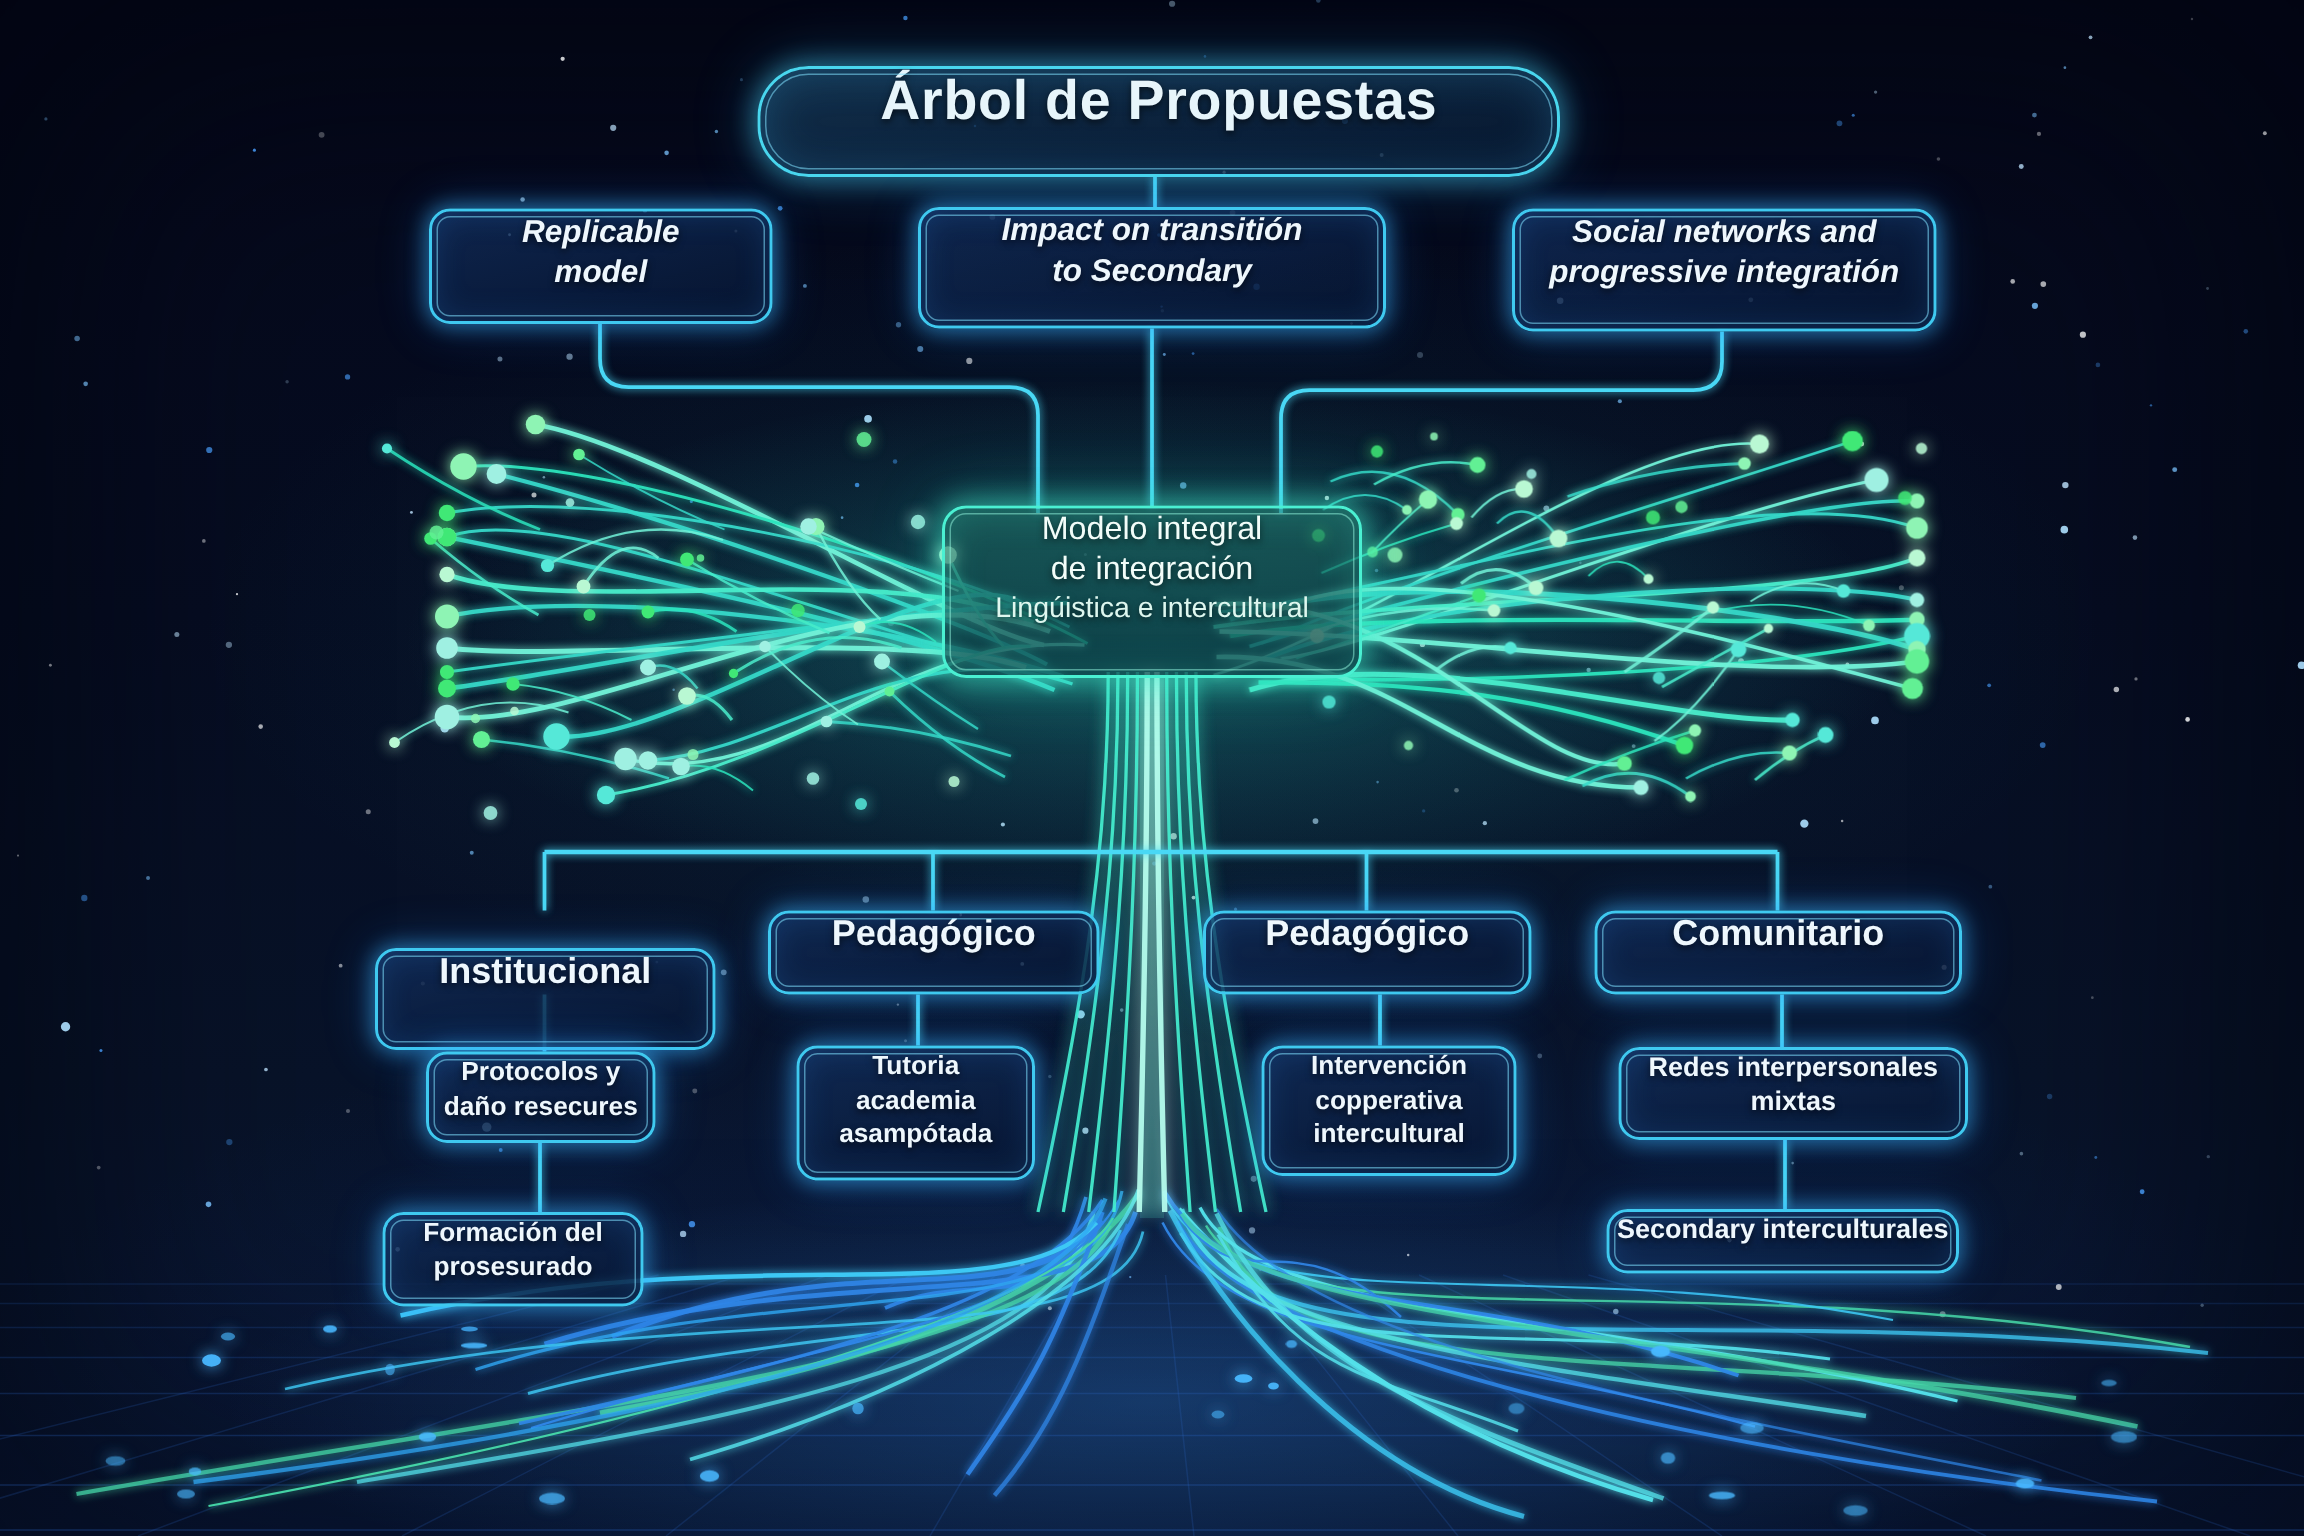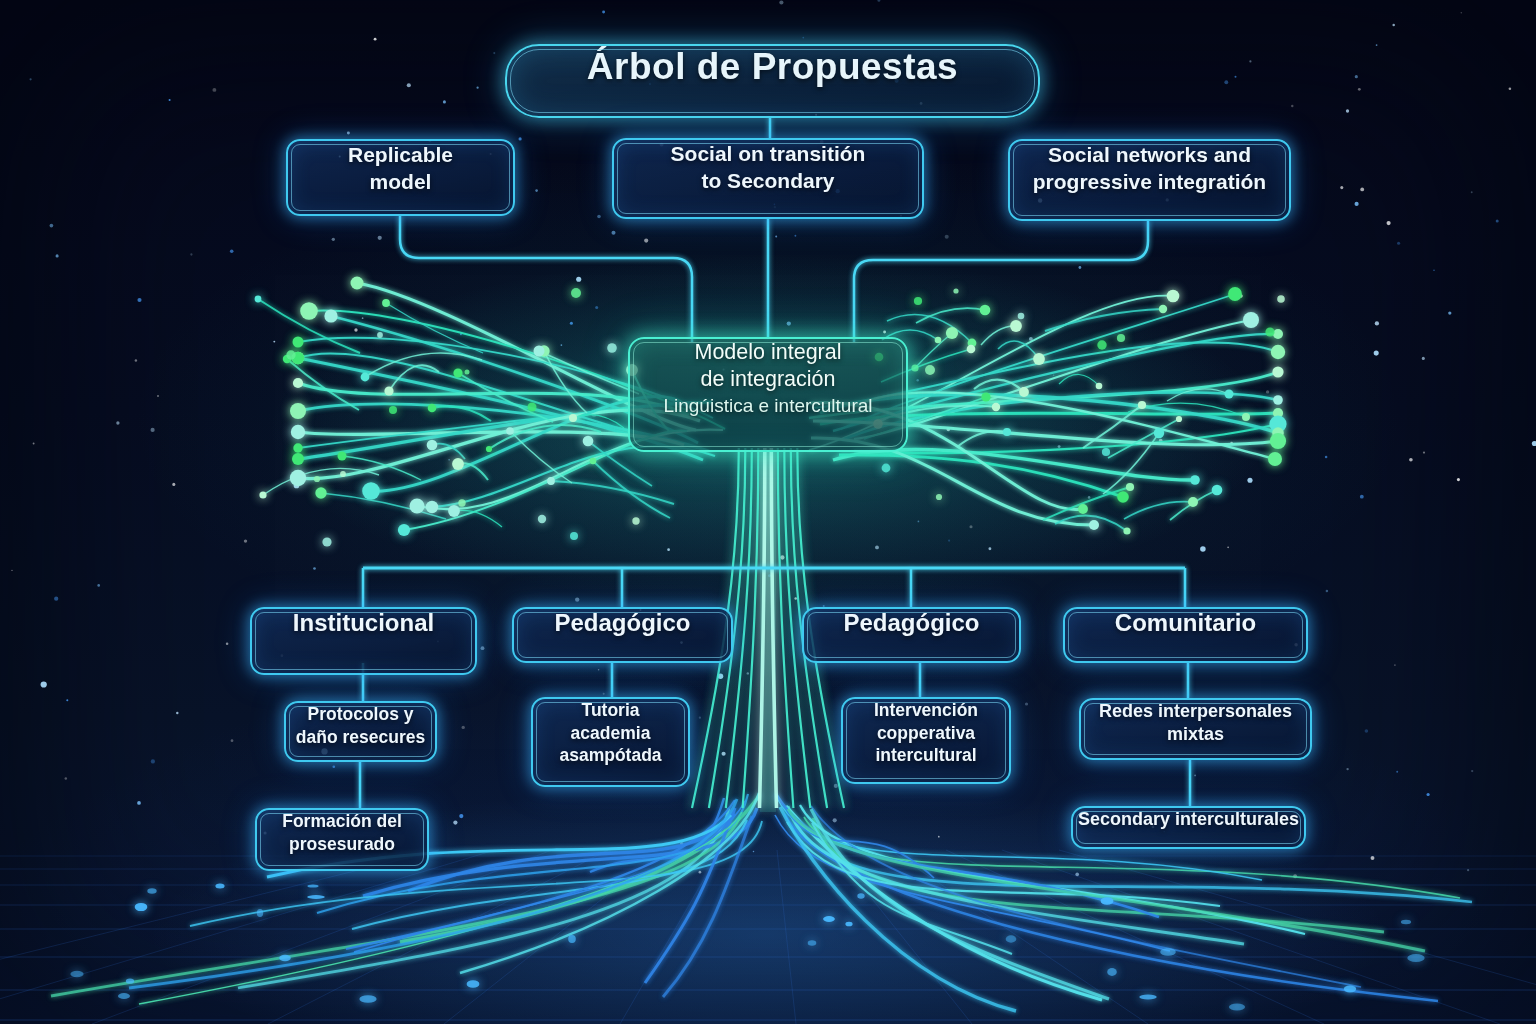--- a/index.html
+++ b/index.html
@@ -23,21 +23,21 @@
   }
   .node::after{content:'';position:absolute;inset:3px;border:1px solid rgba(130,225,255,.55);
     border-radius:9px;pointer-events:none;}
   .title-box{
     border-radius:34px;border-color:#49d6ee;
     background:linear-gradient(170deg, rgba(24,64,96,.72), rgba(8,26,52,.82));
     box-shadow:0 0 16px 3px rgba(70,210,245,.45), 0 0 44px rgba(40,160,230,.3), inset 0 0 30px rgba(60,180,235,.25);
   }
   .title-box::after{border-radius:29px;}
   .title-box .t{font-size:37px;font-weight:700;letter-spacing:.5px;color:#e7f5fb;}
-  .top .nl{font-size:21px;font-weight:700;line-height:27px;}
+  .top .nl{font-size:21px;font-weight:700;line-height:27px;font-style:italic;}
   .center-node{
     border-color:#4af0d2;border-radius:16px;
     background:linear-gradient(180deg, rgba(34,116,104,.55), rgba(10,52,62,.72));
     box-shadow:0 0 18px 4px rgba(70,240,205,.5), 0 0 48px rgba(40,220,190,.3), inset 0 0 26px rgba(60,230,200,.25);
   }
   .center-node::after{border-color:rgba(150,250,225,.5);border-radius:11px;}
   .center-node .nb{font-size:21.5px;font-weight:400;line-height:27px;color:#f2fdf9;}
   .center-node .nr{font-size:19px;font-weight:400;line-height:25px;color:#def7ef;}
   .cat .nl{font-size:24px;font-weight:700;}
   .sub .nl{font-size:17.5px;font-weight:700;line-height:22.5px;}
@@ -564,35 +564,35 @@
 
   <div class="node title-box" style="left:505px;top:44px;width:535px;height:74px">
     <div class="t">Árbol de Propuestas</div>
   </div>
 
   <div class="node top" style="left:286px;top:139px;width:229px;height:77px">
     <div class="nl">Replicable</div>
     <div class="nl">model</div>
   </div>
   <div class="node top" style="left:612px;top:138px;width:312px;height:81px">
-    <div class="nl">Social on transitión</div>
+    <div class="nl">Impact on transitión</div>
     <div class="nl">to Secondary</div>
   </div>
   <div class="node top" style="left:1008px;top:139px;width:283px;height:82px">
     <div class="nl">Social networks and</div>
     <div class="nl">progressive integratión</div>
   </div>
 
   <div class="node center-node" style="left:628px;top:337px;width:280px;height:115px">
     <div class="nb">Modelo integral</div>
     <div class="nb">de integración</div>
     <div class="nr">Lingúistica e intercultural</div>
   </div>
 
-  <div class="node cat" style="left:250px;top:607px;width:227px;height:68px">
+  <div class="node cat" style="left:250px;top:632px;width:227px;height:68px">
     <div class="nl">Institucional</div>
   </div>
   <div class="node cat" style="left:512px;top:607px;width:221px;height:56px">
     <div class="nl">Pedagógico</div>
   </div>
   <div class="node cat" style="left:802px;top:607px;width:219px;height:56px">
     <div class="nl">Pedagógico</div>
   </div>
   <div class="node cat" style="left:1063px;top:607px;width:245px;height:56px">
     <div class="nl">Comunitario</div>

